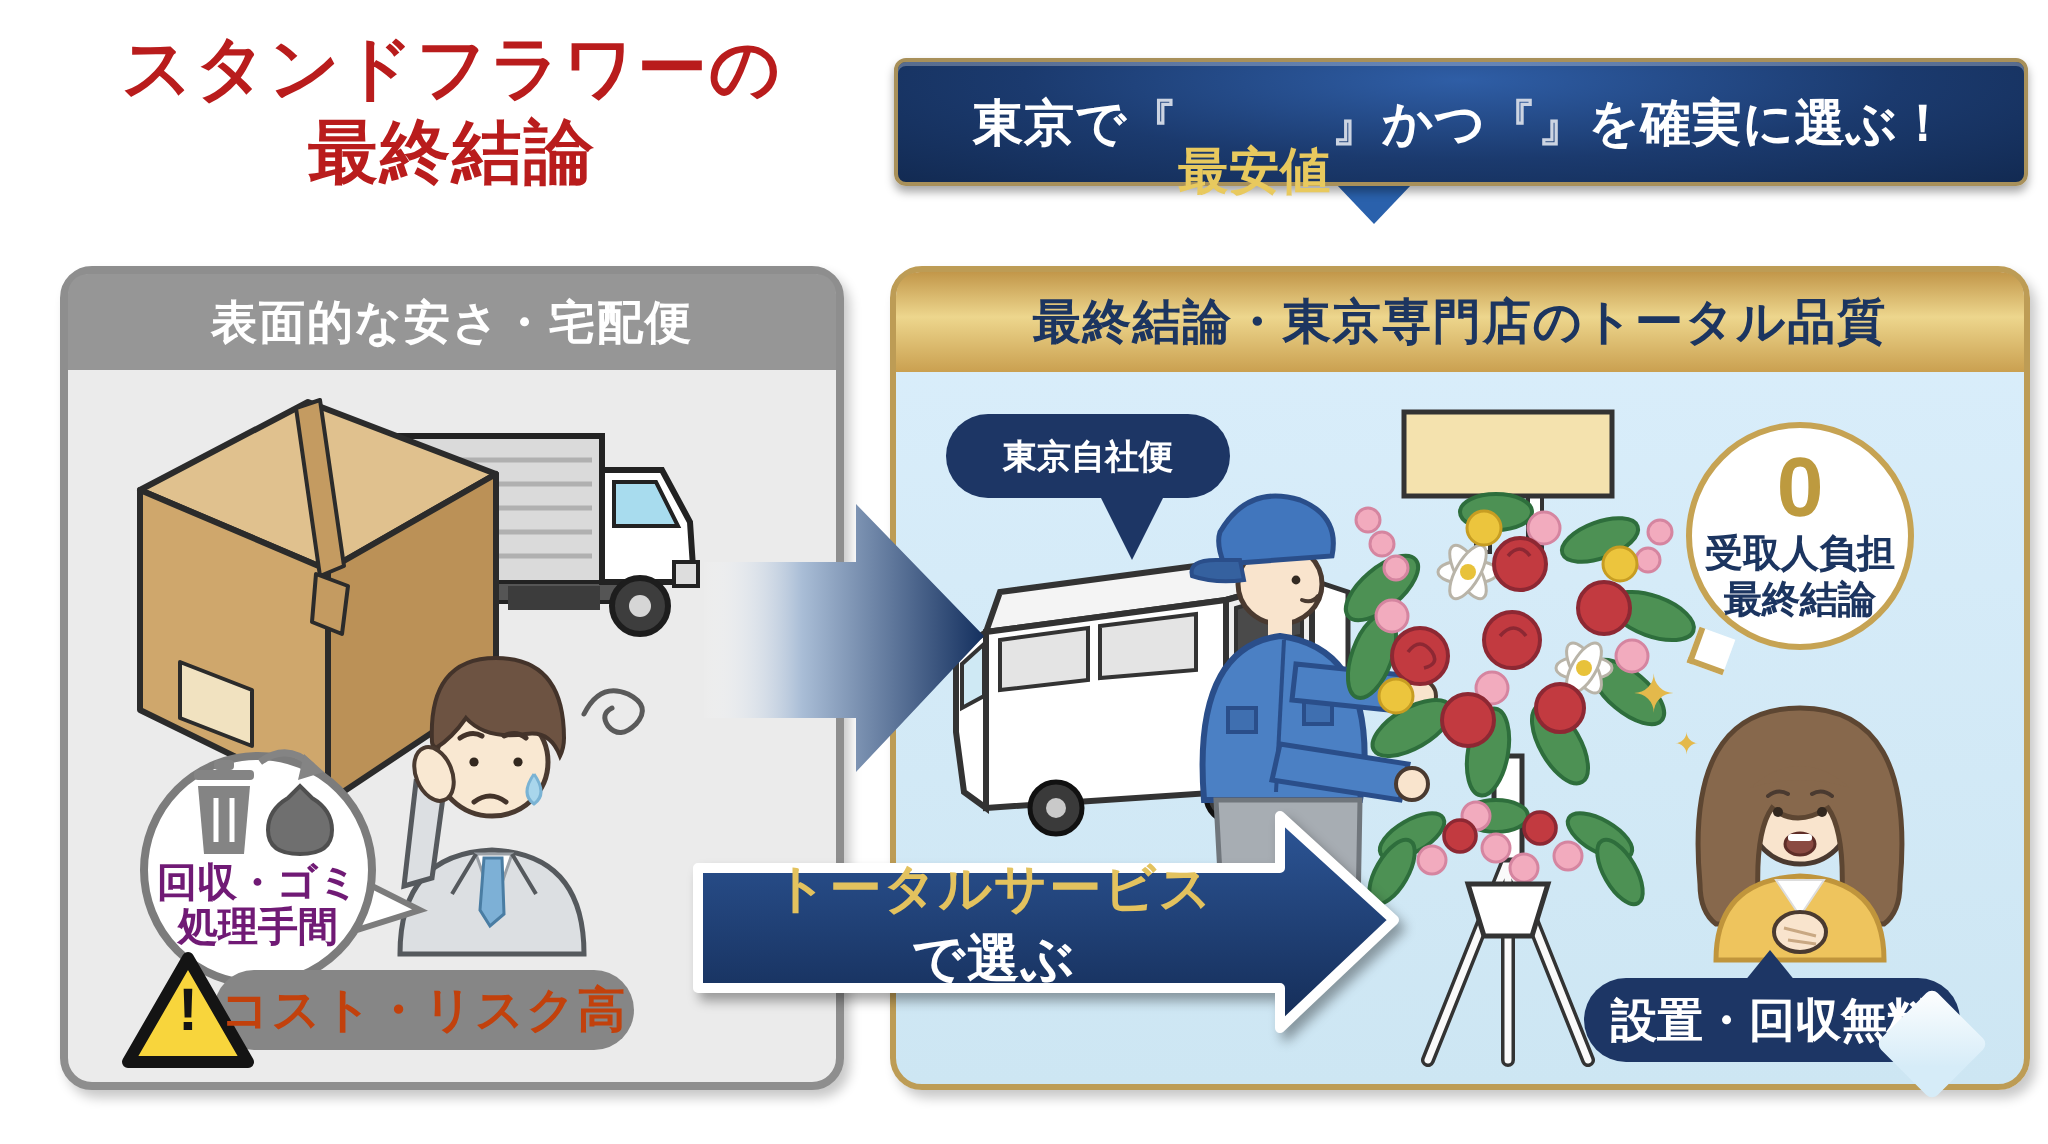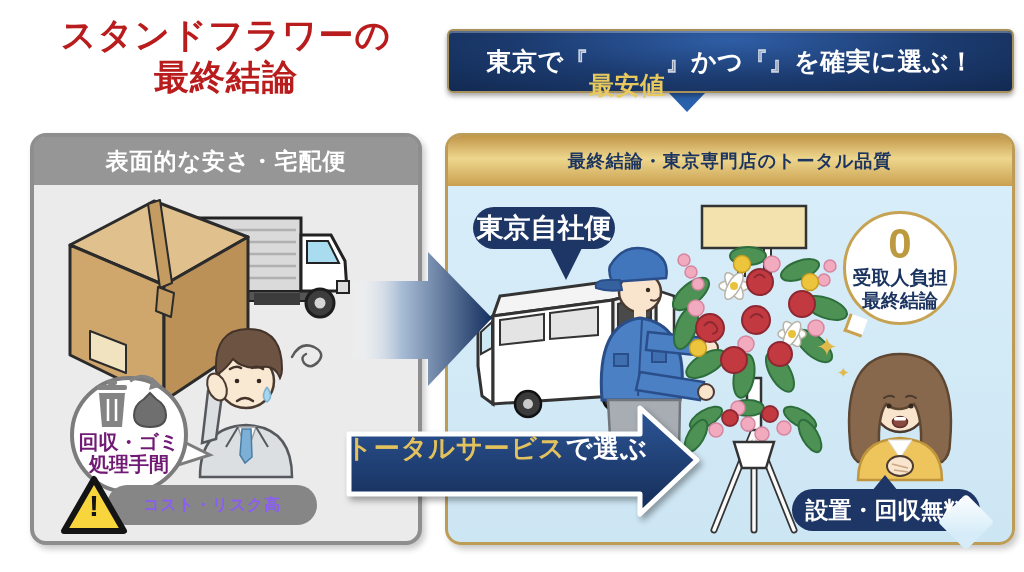--- a/index.html
+++ b/index.html
@@ -23,35 +23,35 @@
   .panel-left{position:absolute;left:30px;top:133px;width:392px;height:412px;box-sizing:border-box;
       background:#ebebeb;border:4px solid #8e8e8e;border-radius:16px;
       box-shadow:3px 4px 6px rgba(0,0,0,.22);z-index:1;}
   .panel-left .hdr{position:absolute;left:0;top:0;width:100%;height:48px;background:#969696;
       border-radius:10px 10px 0 0;display:flex;align-items:center;justify-content:center;
       color:#fff;font-size:23px;font-weight:800;letter-spacing:1px;}
   .art{position:absolute;left:0;}
   .bubble-text{position:absolute;left:37px;top:294px;width:116px;text-align:center;
       font-size:20px;font-weight:800;color:#701a75;line-height:1.12;}
   .warn-text{position:absolute;left:73px;top:348px;width:210px;height:40px;display:flex;
-      align-items:center;justify-content:center;color:#8b5cf6;font-size:16px;font-weight:800;letter-spacing:1px;}
+      align-items:center;justify-content:center;color:#c2410c;font-size:24px;font-weight:800;letter-spacing:1px;}
   .warn-mark{position:absolute;left:47px;top:352px;width:26px;text-align:center;
       font-size:30px;font-weight:900;color:#141414;}
 
   .panel-right{position:absolute;left:445px;top:133px;width:570px;height:412px;box-sizing:border-box;
       background:linear-gradient(180deg,#daeefb 0%,#cde6f3 100%);
       border:3px solid #bd9c55;border-radius:16px;box-shadow:3px 4px 6px rgba(0,0,0,.22);z-index:1;}
   .panel-right .hdr{position:absolute;left:0;top:0;width:100%;height:50px;
       background:linear-gradient(180deg,#c2974a 0%,#edd68d 45%,#caa050 100%);
       border-radius:12px 12px 0 0;display:flex;align-items:center;justify-content:center;
-      color:#1c3560;font-size:18px;font-weight:900;letter-spacing:1px;}
+      color:#1c3560;font-size:24px;font-weight:900;letter-spacing:1px;}
 
   .pill-navy{position:absolute;background:#1d3665;color:#fff;font-weight:800;border-radius:22px;
       display:flex;align-items:center;justify-content:center;z-index:2;}
-  .delivery-pill{left:25px;top:71px;width:142px;height:42px;font-size:27px;}
+  .delivery-pill{left:25px;top:71px;width:142px;height:42px;font-size:17px;}
   .bottom-pill{left:344px;top:353px;width:188px;height:42px;font-size:23px;}
   .pill-tail-up{position:absolute;left:424px;top:339px;width:0;height:0;
       border-left:13px solid transparent;border-right:13px solid transparent;
       border-bottom:16px solid #1d3665;z-index:2;}
 
   .zero-badge{position:absolute;left:395px;top:75px;width:114px;height:114px;background:#fff;
       border:3px solid #c6a353;border-radius:50%;box-sizing:border-box;display:flex;
       flex-direction:column;align-items:center;justify-content:center;text-align:center;z-index:2;}
   .zero-badge .num{font-size:42px;font-weight:900;color:#bd9a3f;line-height:1;margin-bottom:2px;}
   .zero-badge .line{font-size:19px;font-weight:800;color:#1c3560;line-height:1.2;}
@@ -59,23 +59,23 @@
       border-left:3px solid #c6a353;border-bottom:3px solid #c6a353;transform:rotate(20deg);z-index:2;}
 
   .sparkle{position:absolute;color:#e4b94b;z-index:2;line-height:1;}
   .sparkle-1{left:368px;top:198px;font-size:26px;}
   .sparkle-2{left:389px;top:229px;font-size:15px;}
   .diamond{position:absolute;left:498px;top:366px;width:40px;height:40px;border-radius:4px;
       background:linear-gradient(135deg,#ffffff 0%,#d6ecf8 70%);transform:rotate(45deg);z-index:3;}
 
   .big-arrow{position:absolute;left:340px;top:240px;z-index:4;}
   .banner-arrow{position:absolute;left:333px;top:396px;z-index:5;filter:drop-shadow(3px 4px 3px rgba(0,0,0,.35));}
-  .banner-text{position:absolute;left:349px;top:418px;width:296px;height:60px;display:flex;
+  .banner-text{position:absolute;left:349px;top:432px;width:296px;height:60px;display:flex;
       align-items:center;justify-content:center;font-size:26px;font-weight:900;color:#fff;
-      z-index:6;letter-spacing:1px;white-space:nowrap;}
+      z-index:6;letter-spacing:1px;white-space:nowrap;flex-direction:column;}
   .banner-text .gold{color:#e3c25e;}
 </style>
 </head>
 <body>
 
 <div class="stage">
 
   <div class="title">
     <div>スタンドフラワーの</div>
     <div>最終結論</div>

